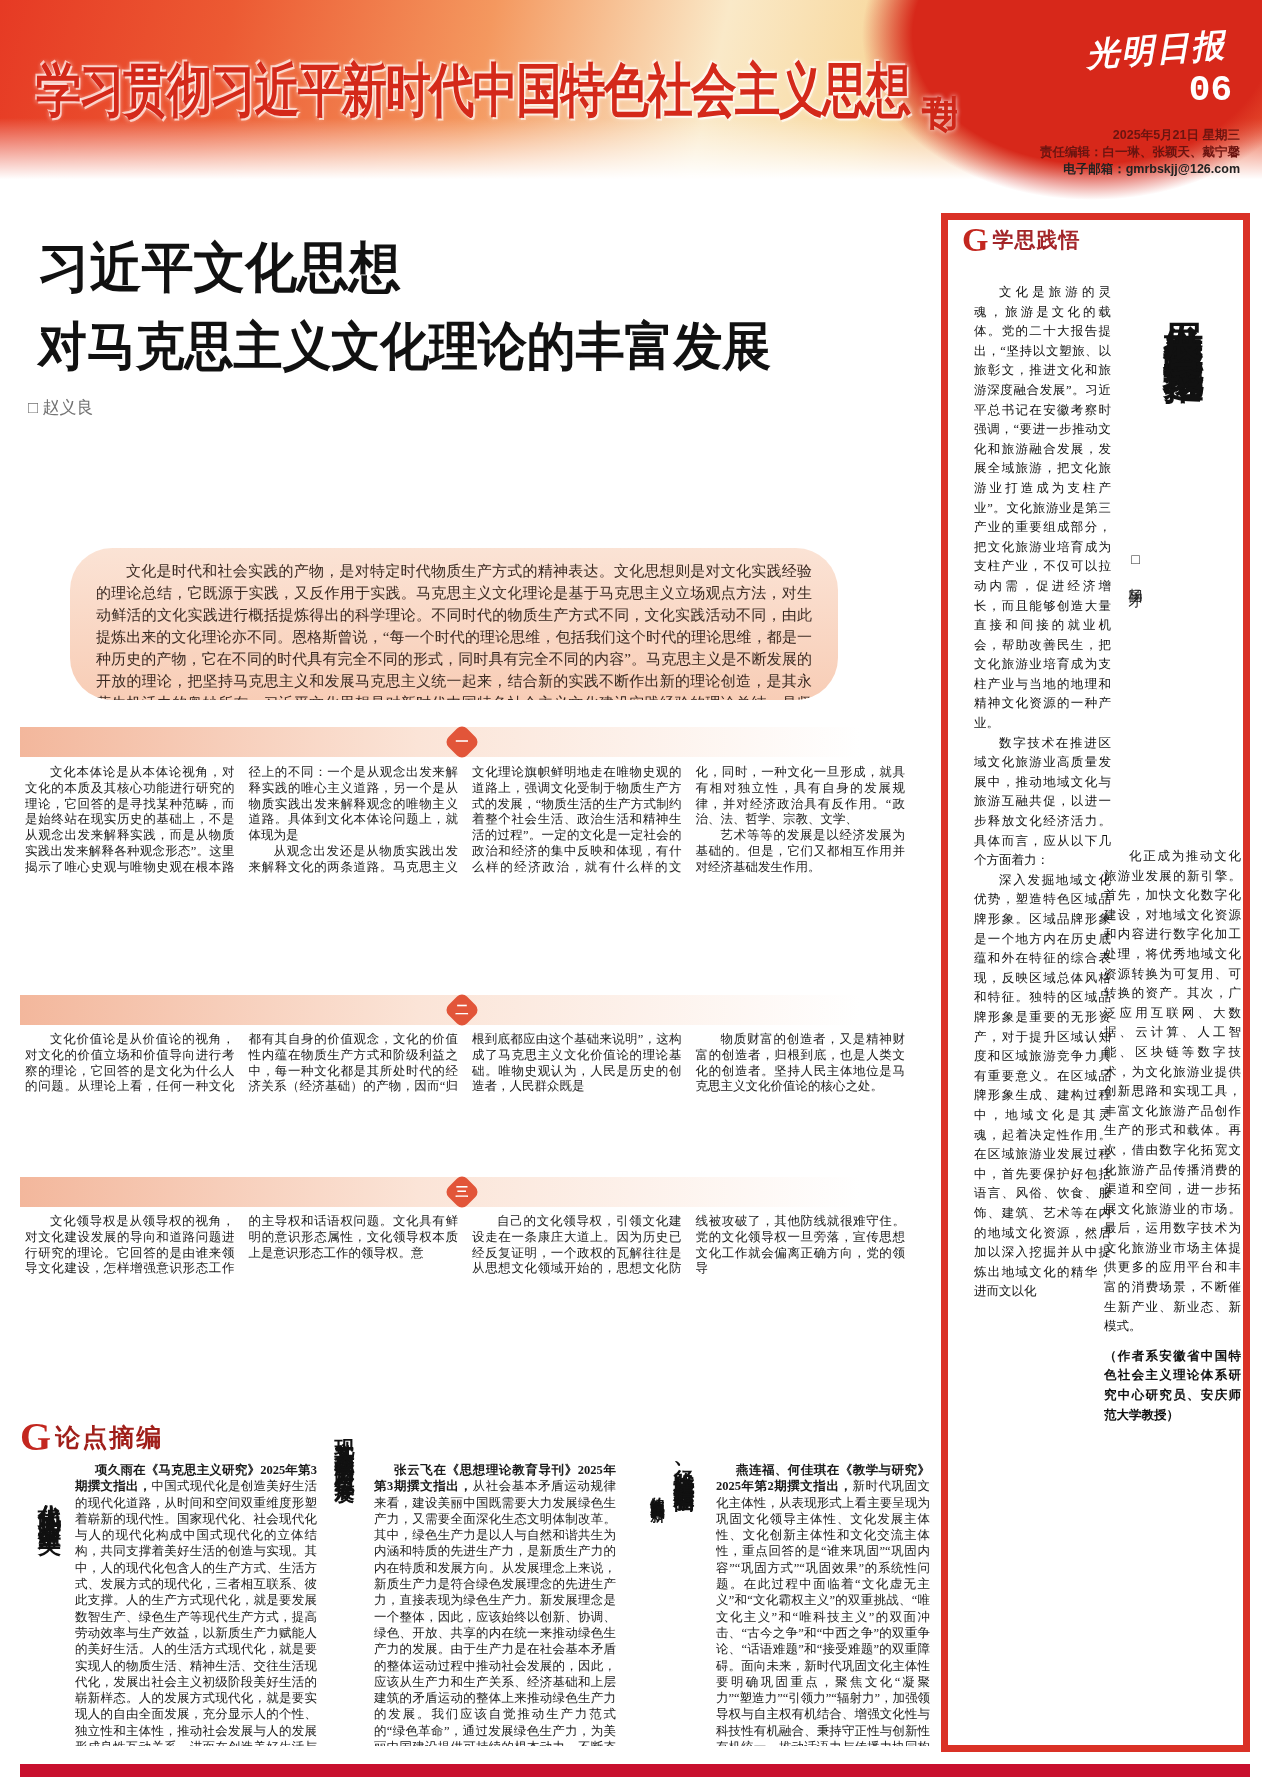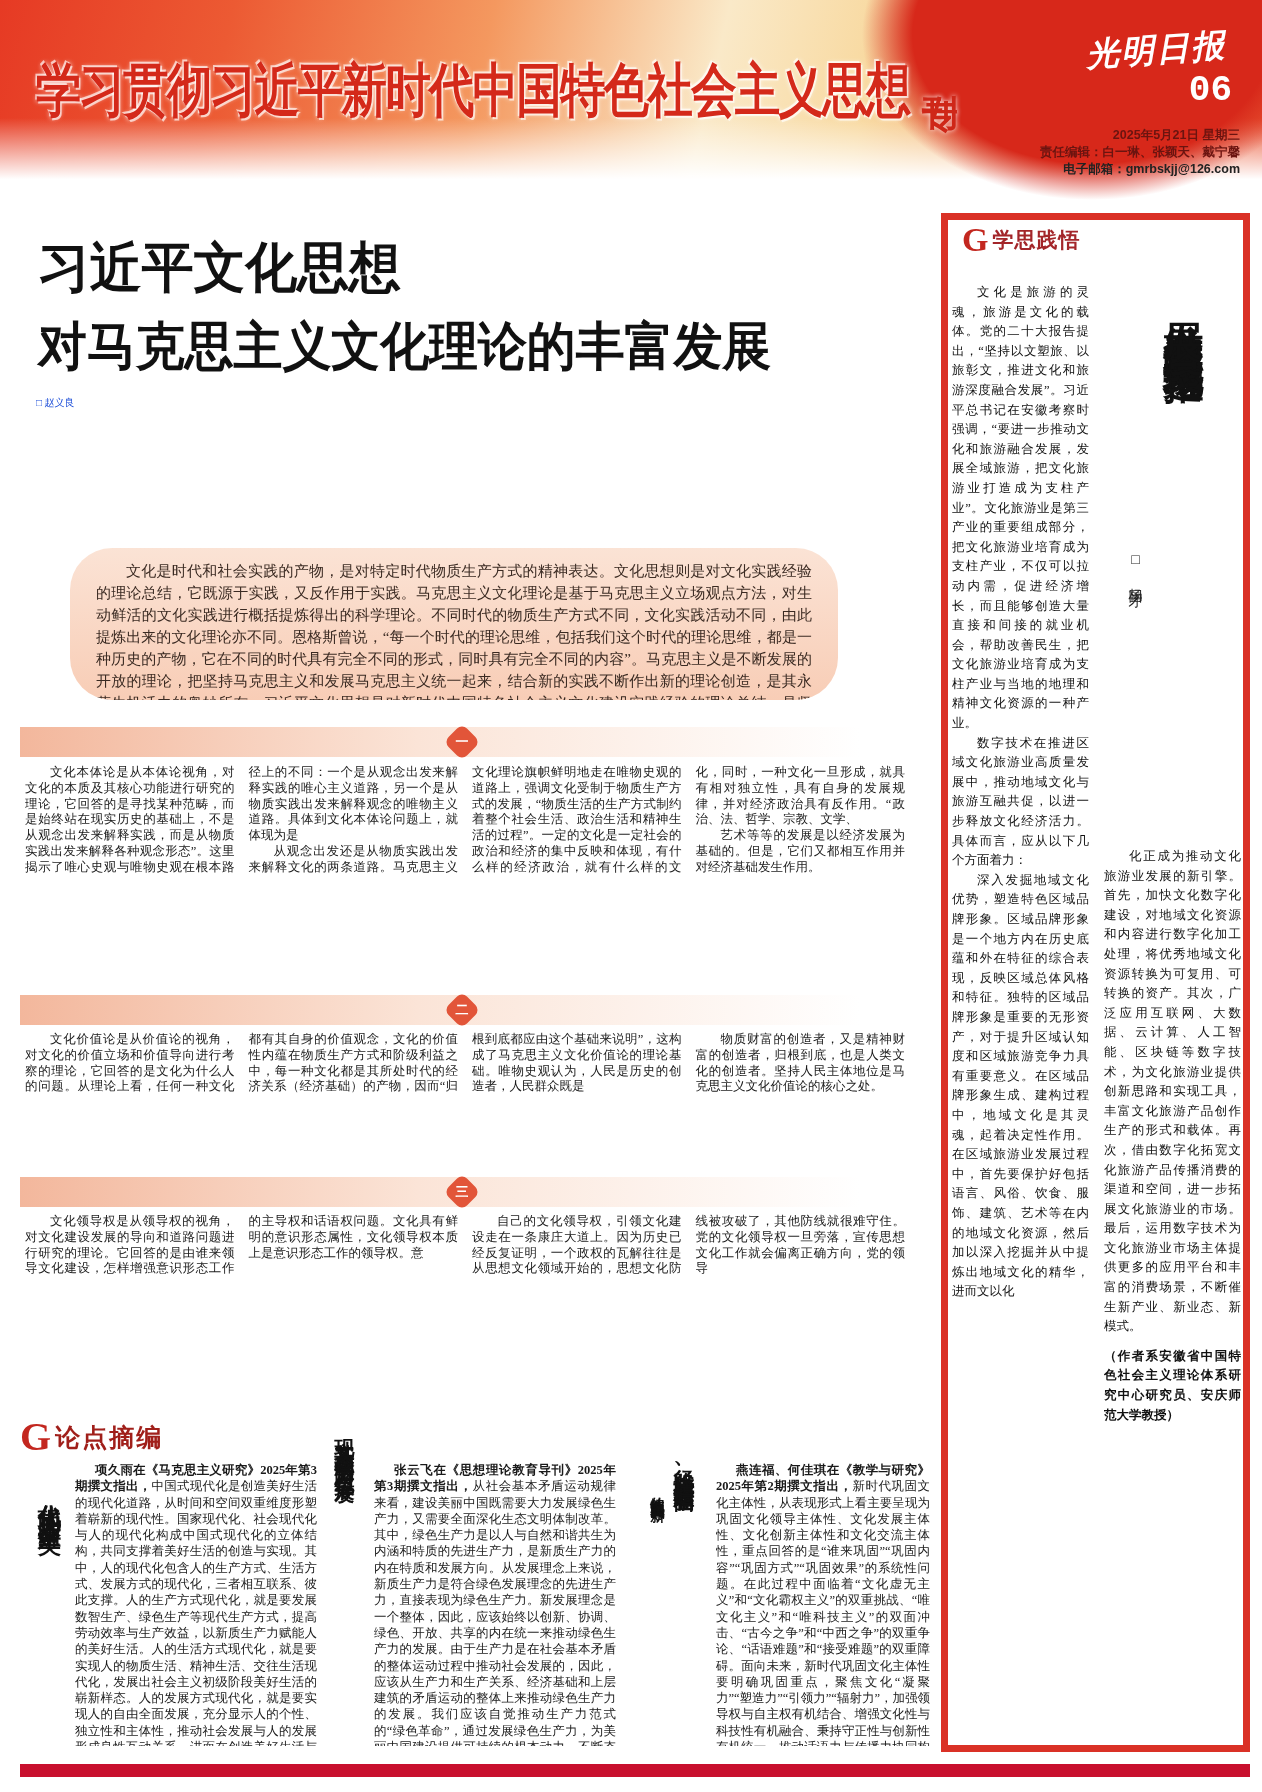--- a/index.html
+++ b/index.html
@@ -27,21 +27,21 @@
   .page-number { position:absolute; right:30px; top:70px; z-index:5; color:#fff; font-size:36px;
     font-weight:bold; font-family:Liberation Mono, monospace; }
   .dateblock { position:absolute; right:22px; top:127px; z-index:6; text-align:right;
     font-family:"Liberation Sans",sans-serif; font-size:12.5px; font-weight:bold; line-height:17px; color:#6b1410; }
   .dateblock .email { color:#222; }
   
   .headline1 { position:absolute; left:38px; top:232px; font-size:54px; font-weight:900; color:#111;
     transform:scaleX(0.96); transform-origin:left top; white-space:nowrap; }
   .headline2 { position:absolute; left:38px; top:312px; font-size:52px; font-weight:900; color:#111;
     transform:scaleX(0.94); transform-origin:left top; white-space:nowrap; }
-  .byline { position:absolute; left:36px; top:396px; font-size:10px; color:#1d4ed8; }
+  .byline { position:absolute; left:28px; top:396px; font-size:17px; color:#737373; }
   .intro { position:absolute; left:95px; top:424px; width:726px; font-size:15px; line-height:22px;
     text-align:justify; text-indent:2em; color:#222; }
   .highlight-box { position:absolute; left:70px; top:548px; width:768px; height:152px;
     background:linear-gradient(180deg,#fbe3d5 0%,#f8cdb6 100%); border-radius:42px;
     padding:12px 26px 0 26px; overflow:hidden; }
   .highlight-box p { font-size:15px; line-height:22px; text-align:justify; text-indent:2em; color:#3a2a22; }
   .divider { position:absolute; left:20px; width:884px; height:30px;
     background:linear-gradient(to right,#f3b79c,#fbe4d7 45%,#ffffff 95%); }
   .d1 { top:727px; } .d2 { top:995px; } .d3 { top:1177px; }
   .marker { position:absolute; left:449px; width:26px; height:26px; background:#e25539; border-radius:7px;
@@ -74,21 +74,21 @@
   .digest-body p { text-indent:1.6em; }
   .digest-body b { font-weight:bold; }
   
   .sidebar-box { position:absolute; left:941px; top:213px; width:309px; height:1539px;
     border:7px solid #da3126; background:#fff; }
   .sb-header { position:absolute; left:962px; top:226px; display:flex; align-items:flex-end; z-index:2; }
   .sb-header .glogo { font-size:34px; line-height:28px; }
   .sb-header .lbl { font-size:21px; font-weight:900; color:#a3262a; letter-spacing:1px; }
   .sb-col { position:absolute; font-size:12.5px; line-height:19.6px; text-align:justify; color:#111; overflow:hidden; }
   .sb-col p { text-indent:2em; }
-  .sb-col1 { left:952px;  top:283px; width:137px; height:1458px; }
+  .sb-col1 { left:974px;  top:283px; width:137px; height:1458px; }
   .sb-col2 { left:1104px; top:847px; width:137px; height:841px; }
   .sb-headline { position:absolute; left:1156px; top:332px; writing-mode:vertical-rl;
     font-size:40px; font-weight:900; color:#111; letter-spacing:-3px; height:545px; }
   .sb-author { position:absolute; left:1126px; top:552px; writing-mode:vertical-rl;
     font-size:14px; color:#222; letter-spacing:3px; }
   .sb-attribution { font-weight:bold; text-indent:0 !important; margin-top:10px; }
   .bottom-bar { position:absolute; left:20px; top:1764px; width:1230px; height:13px; background:#c8102e; }
 </style>
 </head>
 <body>

